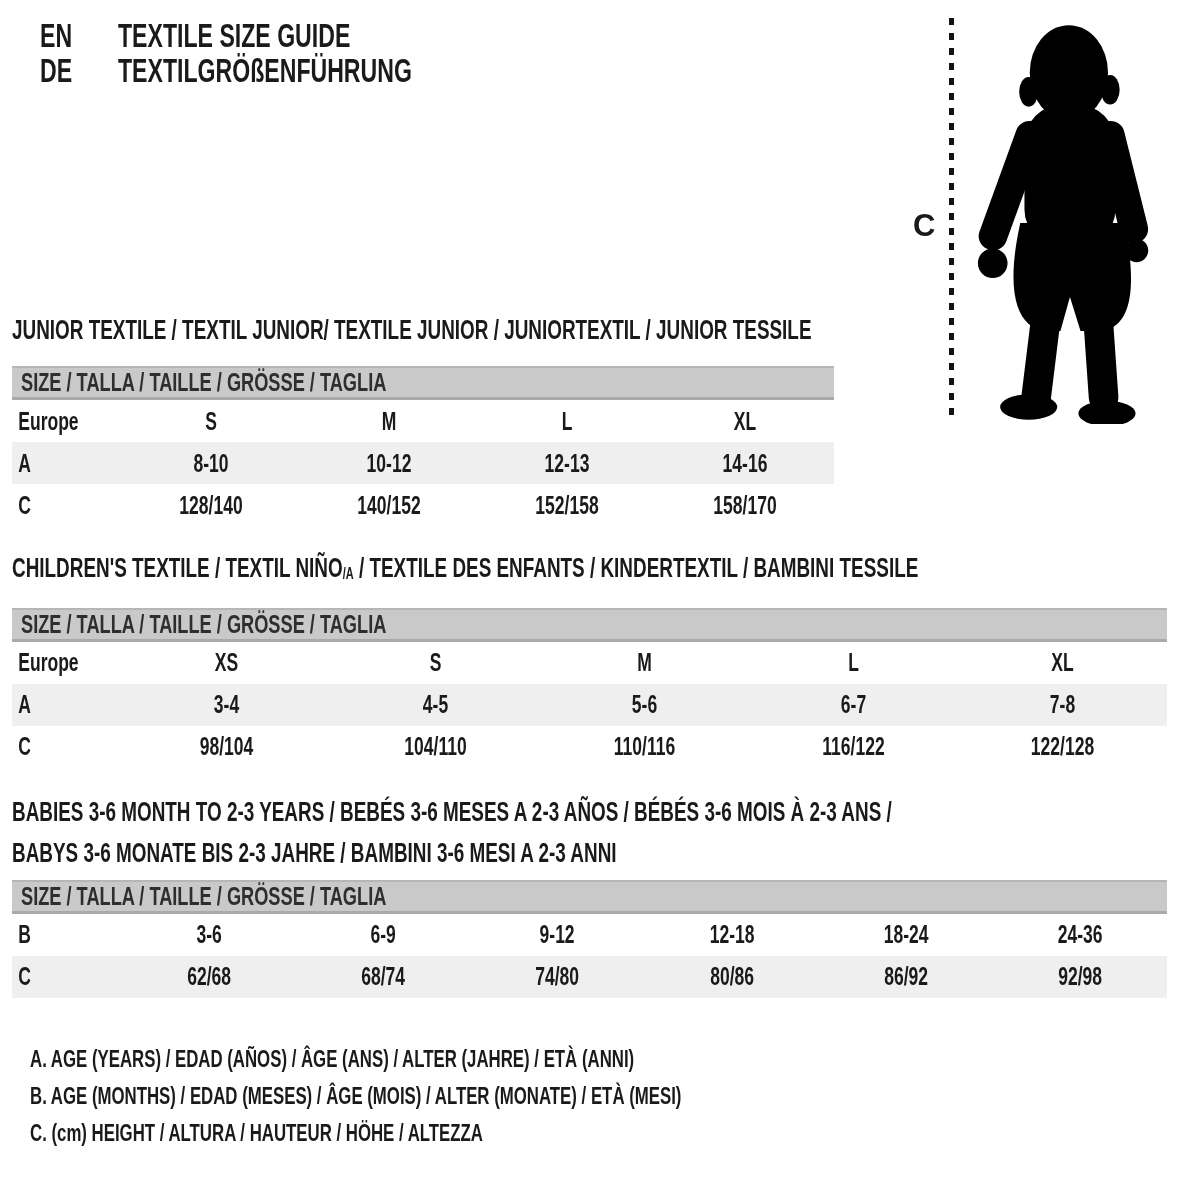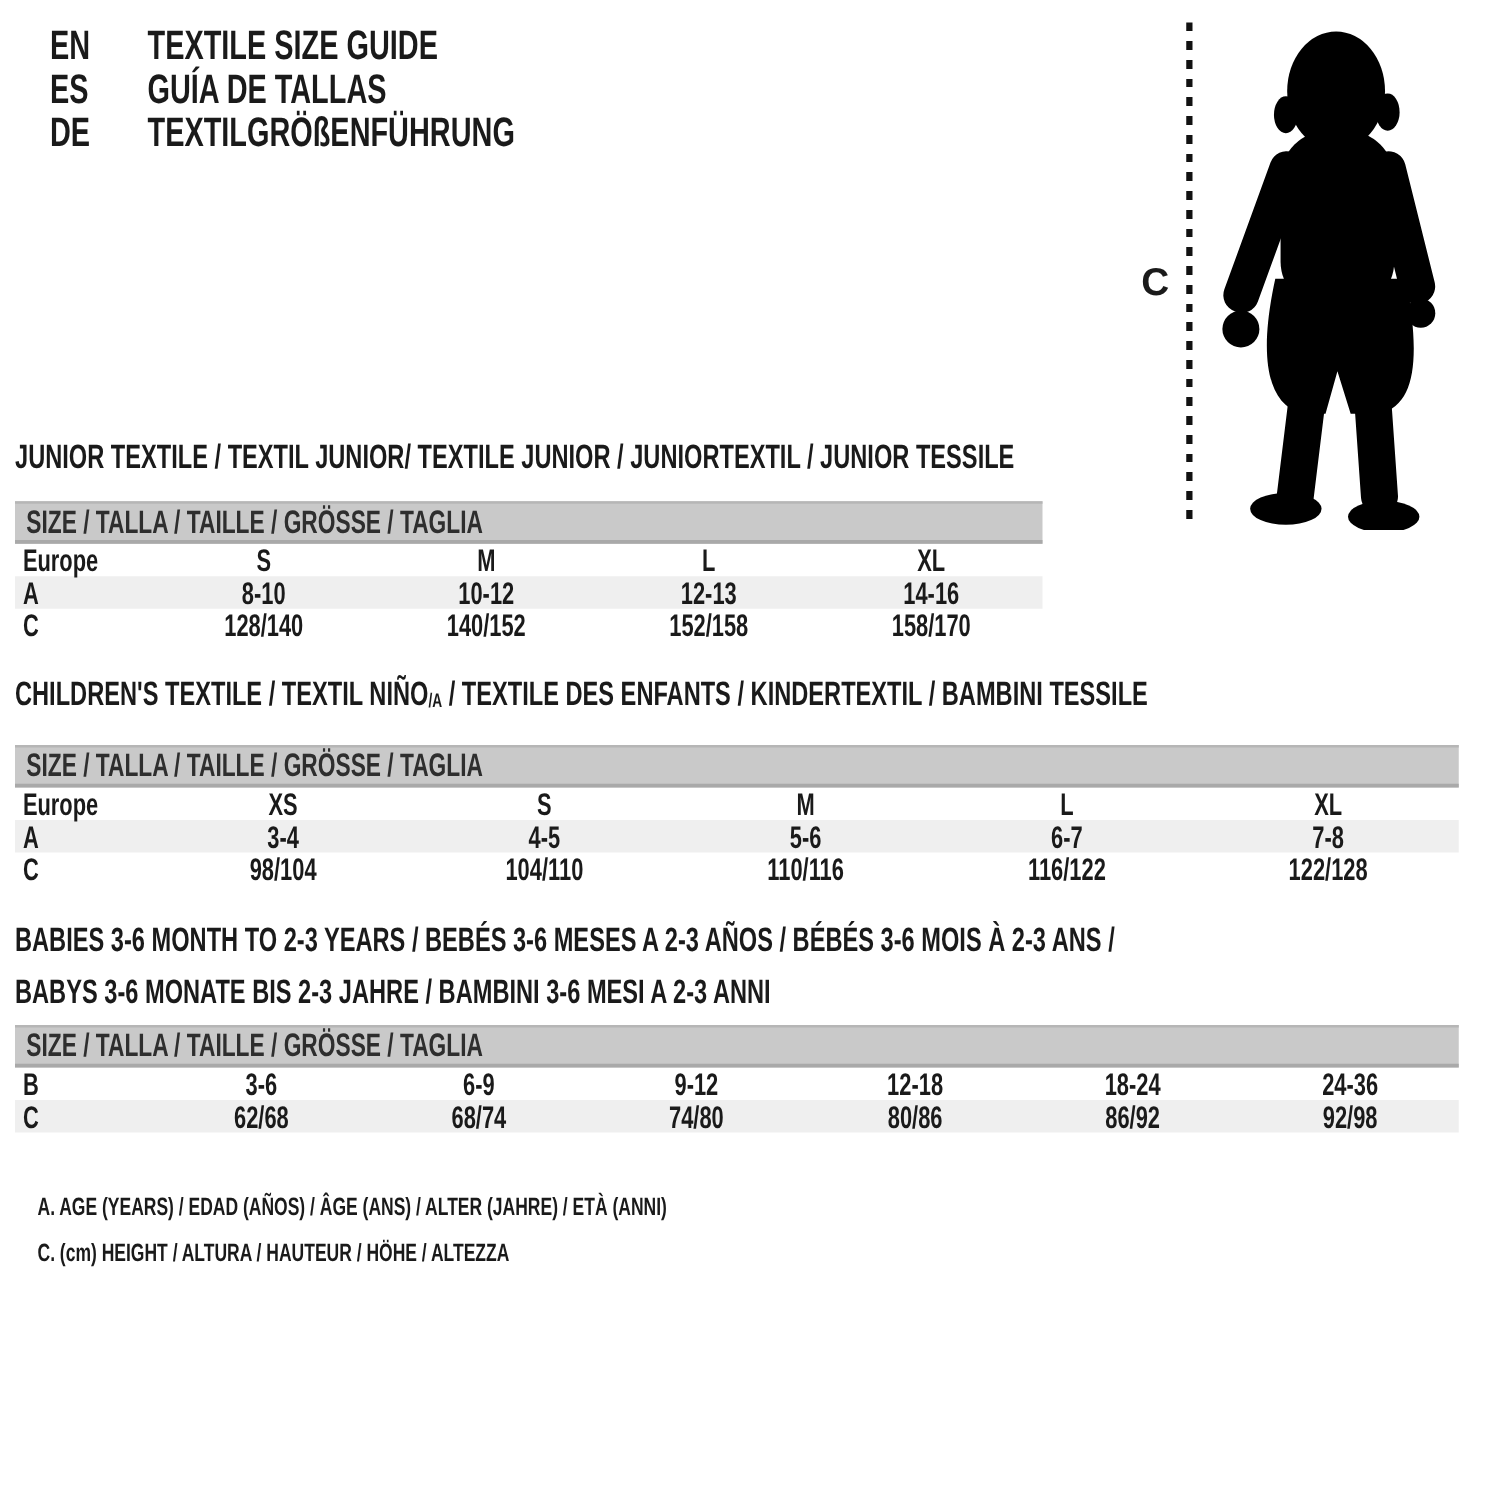--- a/index.html
+++ b/index.html
@@ -33,45 +33,41 @@
   .sub{font-size:0.58em;vertical-align:-0.12em;}
 
   .size-bar{height:34px;background:#c9c9c9;border-top:2px solid #b6b6b6;border-bottom:3px solid #a9a9a9;
     box-sizing:border-box;display:flex;align-items:center;padding-left:9px;font-size:26px;color:#2e2e2e;}
   .bar-junior{margin-top:22px;}
   .bar-children{margin-top:20px;}
   .bar-babies{margin-top:6px;}
   .junior-w{width:822px;}
   .full-w{width:1155px;}
 
-  .trow{height:26px;}
+  .trow{height:42px;}
   .grid4{display:grid;grid-template-columns:110px repeat(4,1fr);}
   .grid5{display:grid;grid-template-columns:110px repeat(5,1fr);}
   .grid6{display:grid;grid-template-columns:110px repeat(6,1fr);}
   .trow.alt{background:#efefef;}
   .cell{display:flex;align-items:center;justify-content:center;font-size:25px;}
   .cell.lbl{justify-content:flex-start;padding-left:9px;}
 
   
   .notes{margin:42px 0 0 30px;}
-  .note-line{font-size:20px;line-height:37px;}
+  .note-line{font-size:24px;line-height:37px;}
 </style>
 </head>
 <body>
 
 <div class="page">
 
   <div class="lang-block">
     <div class="lang-row">
       <span class="lang-code cx">EN</span>
       <span class="cx">TEXTILE SIZE GUIDE</span>
-    </div>
-    <div class="lang-row">
-      <span class="lang-code cx">ES</span>
-      <span class="cx">GUÍA DE TALLAS</span>
     </div>
     <div class="lang-row">
       <span class="lang-code cx">DE</span>
       <span class="cx">TEXTILGRÖßENFÜHRUNG</span>
     </div>
   </div>
 
   <div class="figure">
     <span class="height-label">C</span>
     <div class="dash-line"></div>
@@ -184,16 +180,17 @@
         <div class="cell cx cxc">74/80</div>
         <div class="cell cx cxc">80/86</div>
         <div class="cell cx cxc">86/92</div>
         <div class="cell cx cxc">92/98</div>
       </div>
     </div>
   </div>
 
   <div class="notes">
     <div class="note-line"><span class="cx">A. AGE (YEARS) / EDAD (AÑOS) / ÂGE (ANS) / ALTER (JAHRE) / ETÀ (ANNI)</span></div>
+    <div class="note-line"><span class="cx">B. AGE (MONTHS) / EDAD (MESES) / ÂGE (MOIS) / ALTER (MONATE) / ETÀ (MESI)</span></div>
     <div class="note-line"><span class="cx">C. (cm) HEIGHT / ALTURA / HAUTEUR / HÖHE / ALTEZZA</span></div>
   </div>
 
 </div>
 
 </body></html>

